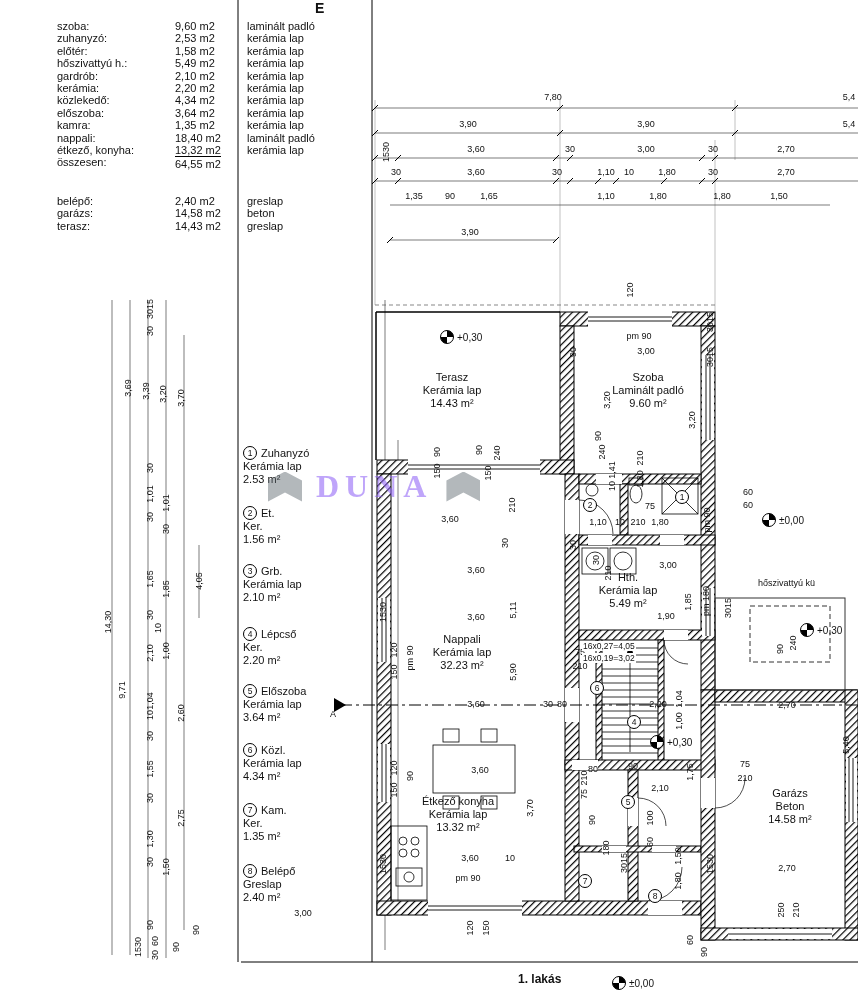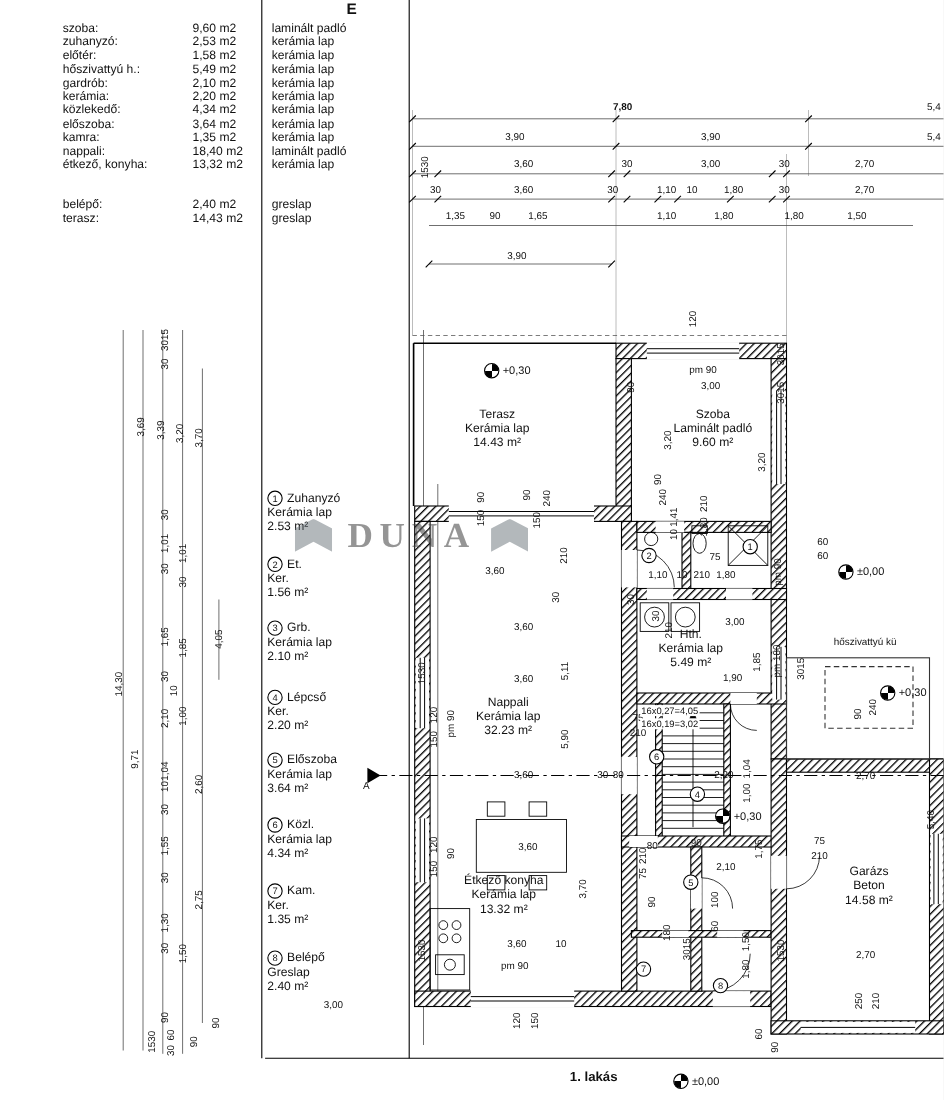--- a/index.html
+++ b/index.html
@@ -30,21 +30,21 @@
   .room-label{position:absolute;transform:translate(-50%,-50%);text-align:center;font-size:11px;line-height:1.18;z-index:3;white-space:nowrap;}
   .level{position:absolute;display:flex;align-items:center;gap:3px;transform:translate(0,-50%);font-size:10px;z-index:4;white-space:nowrap;}
   .lvl-ico{width:12px;height:12px;border-radius:50%;border:1px solid #000;flex:0 0 auto;
            background:conic-gradient(#000 0 90deg,#fff 90deg 180deg,#000 180deg 270deg,#fff 270deg 360deg);}
   .stair-note{position:absolute;font-size:8.5px;background:#fff;padding:0 1px;z-index:4;white-space:nowrap;}
   .heatpump-label{position:absolute;left:758px;top:578px;font-size:9px;z-index:4;white-space:nowrap;}
   .footer-label{position:absolute;left:518px;top:972px;font-size:12px;font-weight:bold;}
 
   
   .watermark{position:absolute;left:268px;top:468px;display:flex;align-items:center;gap:14px;opacity:.55;z-index:5;}
-  .wm-text{font-family:"Liberation Serif",serif;font-size:32px;letter-spacing:6px;color:#404040;font-weight:bold;}
+  .wm-text{font-family:"Liberation Serif",serif;font-size:32px;letter-spacing:6px;color:#8b5cf6;font-weight:bold;}
   .wm-ico{width:34px;height:30px;background:#5c666d;opacity:.85;
           clip-path:polygon(50% 0,100% 30%,100% 100%,50% 70%,0 100%,0 30%);}
 </style>
 </head>
 <body>
 
 <div class="sheet">
 
   <svg class="drawing" width="858" height="1000" viewBox="0 0 858 1000">
     <defs>
@@ -298,25 +298,35 @@
           <span>nappali:</span>
           <span>18,40 m2</span>
           <span>laminált padló</span>
         </div>
         <div class="sched-row">
           <span>étkező, konyha:</span>
           <span>13,32 m2</span>
           <span>kerámia lap</span>
         </div>
       </div>
+    <div class="sched-row">
+      <span>összesen:</span>
+      <span class="total-val">64,55 m2</span>
+      <span></span>
+    </div>
     <div id="schedule-extras" class="extras">
         <div class="sched-row">
           <span>belépő:</span>
           <span>2,40 m2</span>
           <span>greslap</span>
+        </div>
+        <div class="sched-row">
+          <span>garázs:</span>
+          <span>14,58 m2</span>
+          <span>beton</span>
         </div>
         <div class="sched-row">
           <span>terasz:</span>
           <span>14,43 m2</span>
           <span>greslap</span>
         </div>
       </div>
   </div>
 
   <div id="legend">
@@ -386,21 +396,21 @@
       </div>
     </div>
 
   <div class="watermark">
     <span class="wm-ico"></span>
     <span class="wm-text">DUNA</span>
     <span class="wm-ico"></span>
   </div>
 
   <div id="plan-text">
-      <span class="dim" style="left: 566px; top: 97px; font-weight: bold;">7,80</span>
+      <span class="dim" style="left: 553px; top: 97px;">7,80</span>
       <span class="dim" style="left: 849px; top: 97px;">5,4</span>
       <span class="dim" style="left: 468px; top: 124px;">3,90</span>
       <span class="dim" style="left: 646px; top: 124px;">3,90</span>
       <span class="dim" style="left: 849px; top: 124px;">5,4</span>
       <span class="dim rot" style="left: 386px; top: 152px;">1530</span>
       <span class="dim" style="left: 476px; top: 149px;">3,60</span>
       <span class="dim" style="left: 570px; top: 149px;">30</span>
       <span class="dim" style="left: 646px; top: 149px;">3,00</span>
       <span class="dim" style="left: 713px; top: 149px;">30</span>
       <span class="dim" style="left: 786px; top: 149px;">2,70</span>

